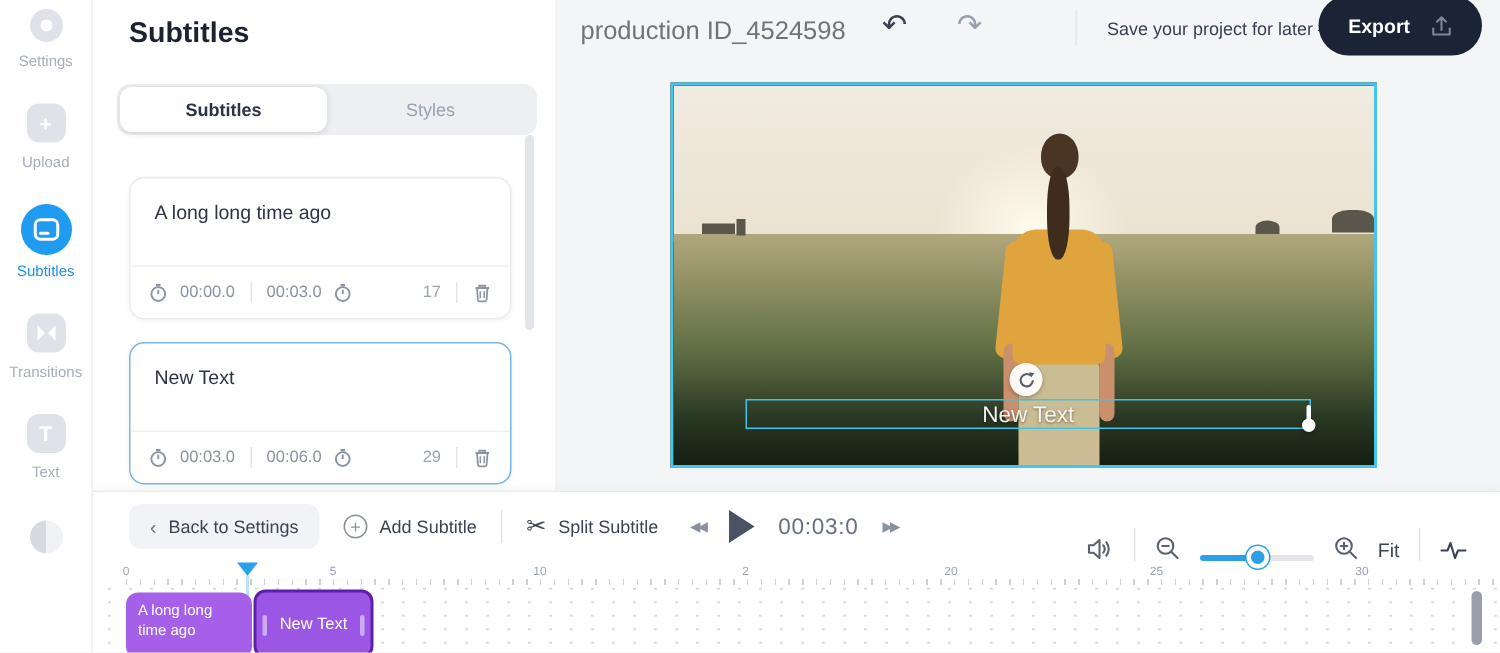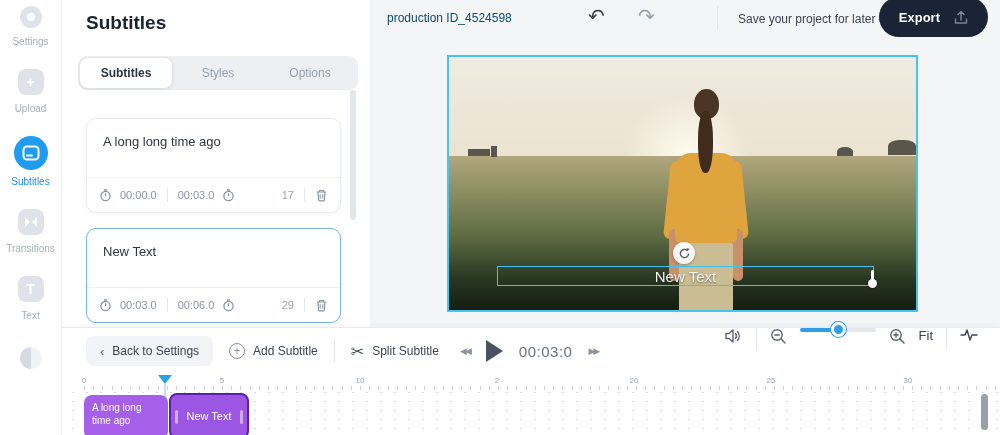--- a/index.html
+++ b/index.html
@@ -29,21 +29,21 @@
   .card-text { padding:15px 16px; font-size:13px; color:#2d3440; height:58px; }
   .card-foot { border-top:1px solid #eef0f3; height:35px; display:flex; align-items:center; padding:0 12px; color:#8a94a2; font-size:11px; }
   .vdiv { width:1px; height:14px; background:#e3e6ea; margin:0 10px; }
   .clock-ic, .trash-ic { display:inline-flex; }
   .cnt { color:#9aa3b0; }
   .panel-scroll { position:absolute; left:288px; top:90px; width:6px; height:130px; border-radius:3px; background:#e2e5ea; }
 
   
   .canvas { position:absolute; left:370px; top:0; width:630px; height:327px; background:#f3f5f7; }
   .topbar { position:absolute; left:0; top:0; width:630px; height:37px; }
-  .proj-name { position:absolute; left:17px; top:11px; font-size:12px; color:#0c4a6e; }
+  .proj-name { position:absolute; left:17px; top:11px; font-size:17px; color:#737373; }
   .undo { position:absolute; left:218px; top:4px; font-size:20px; color:#3b4250; cursor:pointer; }
   .redo { position:absolute; left:268px; top:4px; font-size:20px; color:#97a0ad; cursor:pointer; }
   .top-div { position:absolute; left:347px; top:6px; width:1px; height:24px; background:#e4e7ec; }
   .save-text { position:absolute; left:368px; top:12px; font-size:12px; color:#3a4150; white-space:nowrap; }
   .save-text a { color:#2e9be6; text-decoration:underline; cursor:pointer; }
   .export-btn { position:absolute; right:12px; top:-3px; height:40px; padding:0 20px; background:#1b2336; border:none; border-radius:22px; color:#fff; font-size:13px; font-weight:bold; display:flex; align-items:center; gap:14px; cursor:pointer; font-family:"Liberation Sans",sans-serif; }
 
   
   .video { position:absolute; left:77px; top:55px; width:471px; height:257px; border:2px solid #45c5ec; background:#11180f; overflow:hidden; }
   .sky { position:absolute; left:0; top:0; width:100%; height:41%; background:linear-gradient(#f0ebe1,#ebe2d0); }
@@ -72,21 +72,21 @@
   .tool-left { position:absolute; left:24px; top:0; height:46px; display:flex; align-items:center; gap:16px; }
   .back-btn { height:30px; padding:0 14px; background:#f1f3f6; border:none; border-radius:8px; font-size:12px; color:#3c4454; display:flex; align-items:center; gap:8px; cursor:pointer; font-family:"Liberation Sans",sans-serif; }
   .chev { color:#6a7280; font-size:13px; }
   .tool-btn { display:flex; align-items:center; gap:8px; font-size:12px; color:#3c4454; cursor:pointer; background:none; border:none; font-family:"Liberation Sans",sans-serif; }
   .plus-circle { width:16px; height:16px; border:1px solid #8a92a2; border-radius:50%; color:#8a92a2; font-size:12px; line-height:14px; text-align:center; }
   .tdiv { width:1px; height:22px; background:#e4e7ec; }
   .transport { position:absolute; left:398px; top:0; height:46px; display:flex; align-items:center; gap:16px; }
   .skip { font-size:9px; color:#8a92a2; letter-spacing:-2px; cursor:pointer; }
   .play-btn { width:0; height:0; border-left:17px solid #4a5263; border-top:11px solid transparent; border-bottom:11px solid transparent; cursor:pointer; }
   .cur-time { font-size:15px; color:#6a7280; letter-spacing:.5px; }
-  .tool-right { position:absolute; right:22px; top:0; height:46px; display:flex; align-items:flex-start; gap:13px; }
+  .tool-right { position:absolute; right:22px; top:0; height:46px; display:flex; align-items:flex-end; gap:13px; }
   .slider { position:relative; width:76px; height:4px; border-radius:2px; background:linear-gradient(90deg,#2d9fe8 0 50%, #e3e6ea 50%); cursor:pointer; }
   .thumb { position:absolute; left:31px; top:-6px; width:15px; height:15px; border-radius:50%; background:#2d9fe8; border:3px solid #fff; box-shadow:0 0 0 1px #2d9fe8; }
   .fit { font-size:13px; color:#3c4454; cursor:pointer; }
 
   
   .ruler { position:absolute; left:0; top:46px; width:100%; height:17px; }
   .rnum { position:absolute; top:2px; transform:translateX(-50%); font-size:8px; color:#9aa3b0; }
   .rticks { position:absolute; left:22px; right:0; bottom:1px; height:4px; background:repeating-linear-gradient(90deg,#ccd1d8 0 1px, transparent 1px 9.2px); }
   .playhead { position:absolute; left:96px; top:47px; width:0; height:0; border-left:7px solid transparent; border-right:7px solid transparent; border-top:9px solid #2ba1e8; cursor:grab; }
   .playline { position:absolute; left:102px; top:56px; width:2px; height:52px; background:#bfe3f5; }
@@ -139,21 +139,20 @@
     <div class="side-item">
       <span class="half-circle"></span>
     </div>
   </aside>
 
   <section class="panel">
     <h1 class="panel-title">Subtitles</h1>
     <div class="tabbar">
       <div class="tab active">Subtitles</div>
       <div class="tab">Styles</div>
-      <div class="tab">Options</div>
     </div>
 
     <div class="card" style="top:118px;">
       <div class="card-text">A long long time ago</div>
       <div class="card-foot">
         <span class="clock-ic">
             <svg width="13" height="13" viewBox="0 0 13 13">
               <circle cx="6.5" cy="7" r="4.6" fill="none" stroke="#8a94a2" stroke-width="1.3"></circle>
               <line x1="6.5" y1="7" x2="6.5" y2="4.2" stroke="#8a94a2" stroke-width="1.3"></line>
               <line x1="5" y1="1" x2="8" y2="1" stroke="#8a94a2" stroke-width="1.5"></line>

